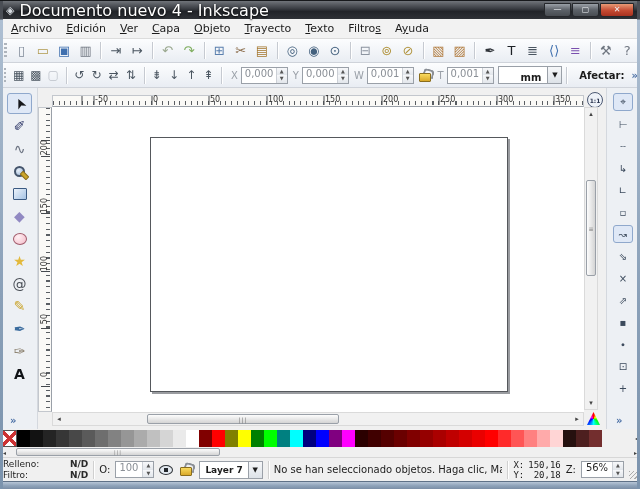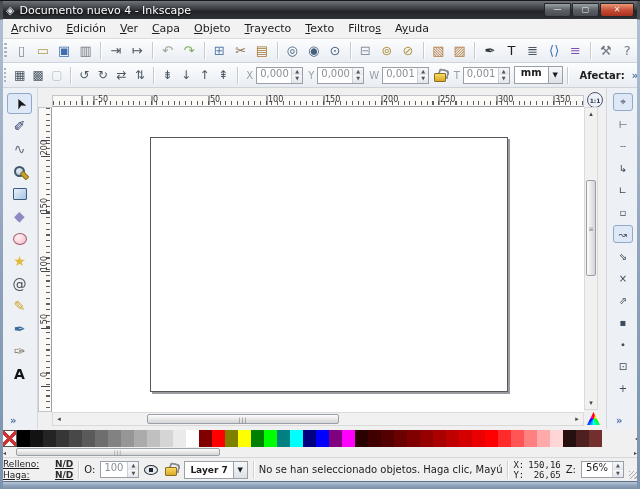--- a/index.html
+++ b/index.html
@@ -7,21 +7,21 @@
   .window{
     position:relative;width:640px;height:489px;
     font-family:"DejaVu Sans","Liberation Sans",sans-serif;
     font-size:11px;color:#1c1c1c;background:#f0f0f0;
     border-top:1px solid #17191c;overflow:hidden;
   }
   
   .titlebar{height:18px;display:flex;align-items:center;gap:5px;padding:0 6px;
     background:linear-gradient(#70747a,#3a3d43 42%,#222429 58%,#2e3136);color:#fff;}
   .app-icon{font-size:11px;color:#d7dce2;line-height:1;}
-  .title-text{font-size:11px;text-shadow:0 1px 2px #000;}
+  .title-text{font-size:16px;text-shadow:0 1px 2px #000;}
   .win-buttons{margin-left:auto;display:flex;}
   .win-btn{width:27px;height:14px;margin-left:1px;border:1px solid #26282c;border-radius:0 0 3px 3px;
     background:linear-gradient(#9aa0a7,#5c6168 50%,#484c52);color:#eef1f4;
     font-size:8px;line-height:12px;text-align:center;}
   .win-btn.close{width:34px;background:linear-gradient(#e89a76,#c44a32 55%,#a83220);}
   
   .menubar{height:20px;display:flex;align-items:center;background:#f2f2f2;
     border-bottom:1px solid #dcdcdc;padding-left:4px;}
   .menu-item{padding:2px 7px;}
   .menu-item u{text-decoration:underline;}
@@ -40,21 +40,21 @@
   .field-label{color:#9aa0a8;font-size:10px;margin:0 3px 0 5px;}
   .spinbox{display:inline-flex;align-items:flex-start;height:17px;border:1px solid #9aa0a8;background:#fff;}
   .spin-val{padding:0 3px;font-size:10px;color:#8a8f96;white-space:nowrap;}
   .spinner{width:11px;height:15px;border-left:1px solid #ccd0d6;display:flex;flex-direction:column;}
   .spinner span{flex:1;font-size:5px;line-height:6px;color:#555;text-align:center;background:linear-gradient(#f7f8fa,#e2e6eb);}
   .lock{width:12px;height:13px;position:relative;margin:0 5px;}
   .lock::before{content:"";position:absolute;left:4px;top:0;width:7px;height:7px;
     border:2px solid #8a8f96;border-bottom:none;border-radius:4px 4px 0 0;transform:rotate(14deg);}
   .lock::after{content:"";position:absolute;left:0;bottom:0;width:10px;height:7px;border-radius:1px;
     background:linear-gradient(#f9da5e,#d9a92a);border:1px solid #8a6d1d;}
-  .unit-box{display:inline-flex;height:18px;border:1px solid #9aa0a8;background:#fff;align-items:flex-start;margin-left:4px;}
+  .unit-box{display:inline-flex;height:18px;border:1px solid #9aa0a8;background:#fff;align-items:flex-end;margin-left:4px;padding-left:16px;}
   .unit-val{padding:0 6px;font-size:10px;font-weight:bold;}
   .unit-arrow{width:14px;height:16px;border-left:1px solid #9aa0a8;font-size:7px;line-height:16px;
     text-align:center;background:linear-gradient(#f6f7f9,#dde2e8);}
   .affect{font-weight:bold;font-size:10px;margin:0 7px 0 8px;}
   .overflow{color:#4a6fa5;font-size:10px;font-weight:bold;}
   
   .workspace{position:relative;height:341px;background:#f0f0f0;overflow:hidden;}
   .toolbox{position:absolute;left:0;top:0;width:38px;height:100%;background:#edf0f4;border-right:1px solid #d4d8de;}
   .tool{position:absolute;left:7px;width:25px;height:21px;display:flex;align-items:center;
     justify-content:center;font-size:14px;line-height:1;}
@@ -120,21 +120,21 @@
                linear-gradient(-45deg,transparent 42%,#c33 42% 58%,transparent 58%),#fff;}
   .swatch{width:13px;}
   .palette-arrow{position:absolute;right:1px;top:5px;font-size:8px;color:#333;}
   .pal-scroll{height:9px;position:relative;background:#f0f0f0;}
   .pal-scroll .arrow{position:absolute;top:1px;font-size:6px;line-height:7px;color:#444;}
   .pal-thumb{position:absolute;left:16px;top:0;width:204px;height:8px;border:1px solid #9aa0a8;border-radius:2px;
     background:linear-gradient(#fdfdfd,#d4d4d4);font-size:5px;color:#777;text-align:center;line-height:7px;letter-spacing:1px;}
   
   .statusbar{height:24px;display:flex;align-items:center;background:#f0f0f0;border-top:1px solid #d7d7d7;
     padding:0 3px;gap:5px;font-size:10px;}
-  .fillstroke{display:grid;grid-template-columns:46px auto;font-size:9px;line-height:10.5px;column-gap:6px;text-decoration:underline;}
+  .fillstroke{display:grid;grid-template-columns:46px auto;font-size:9px;line-height:10.5px;column-gap:21px;}
   .fs-val{font-weight:bold;color:#2b2b2b;}
   .vsep{width:1px;height:18px;background:#d0d0d0;box-shadow:1px 0 0 #fff;}
   .eye{width:14px;height:10px;border-radius:50%;border:1px solid #2e3236;
     background:radial-gradient(circle,#23272b 0 2.5px,#e3e9f0 2.5px);}
   .layer-box{display:inline-flex;height:18px;border:1px solid #9aa0a8;background:#fff;align-items:center;}
   .layer-name{font-size:9px;font-weight:bold;padding:0 5px;white-space:nowrap;}
   .msg{flex:1;overflow:hidden;white-space:nowrap;font-size:10px;}
   .coords{font-family:"DejaVu Sans Mono","Liberation Mono",monospace;font-size:9px;line-height:10px;
     display:grid;grid-template-columns:auto auto;column-gap:4px;text-align:right;}
   .rgrip{width:8px;height:8px;align-self:flex-end;margin-bottom:2px;
@@ -426,21 +426,21 @@
   <div class="pal-scroll">
     <span class="arrow" style="left:3px">◂</span>
     <div class="pal-thumb">|||</div>
     <span class="arrow" style="right:3px">▸</span>
   </div>
 
   <div class="statusbar">
     <div class="fillstroke">
       <span>Relleno:</span>
       <span class="fs-val">N/D</span>
-      <span>Haga:</span>
+      <span>Filtro:</span>
       <span class="fs-val">N/D</span>
     </div>
     <div class="vsep"></div>
     <span style="font-size:10px">O:</span>
     <span class="spinbox">
       <span class="spin-val" style="width:26px">100</span>
       <span class="spinner">
           <span>▲</span>
           <span>▼</span>
         </span>
@@ -451,21 +451,21 @@
       <span class="layer-name">Layer 7</span>
       <span class="unit-arrow">▼</span>
     </span>
     <div class="vsep"></div>
     <div class="msg">No se han seleccionado objetos. Haga clic, Mayús+clic o arrastr</div>
     <div class="vsep"></div>
     <div class="coords">
       <span>X:</span>
       <span>150,16</span>
       <span>Y:</span>
-      <span>26,65</span>
+      <span>20,18</span>
     </div>
     <span style="font-size:10px">Z:</span>
     <span class="spinbox">
       <span class="spin-val" style="width:30px;color:#2b2b2b;text-align:center">56%</span>
       <span class="spinner">
           <span>▲</span>
           <span>▼</span>
         </span>
     </span>
     <div class="rgrip"></div>

